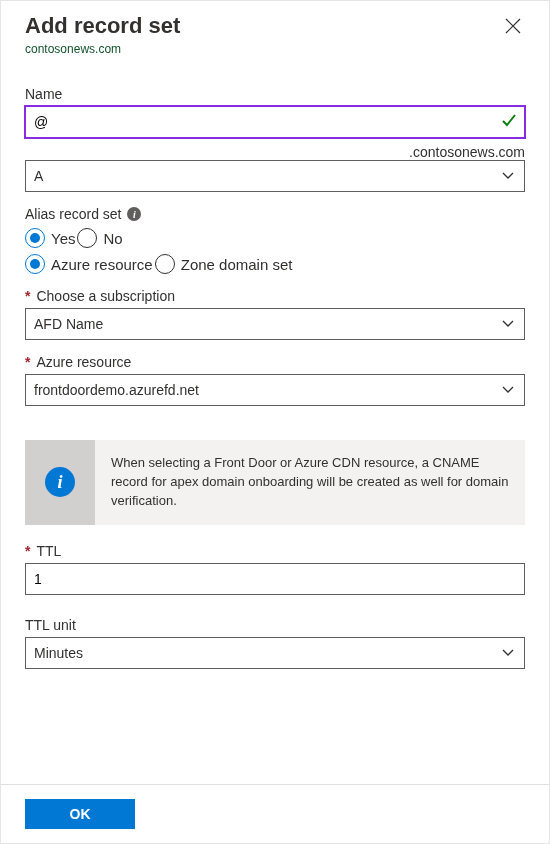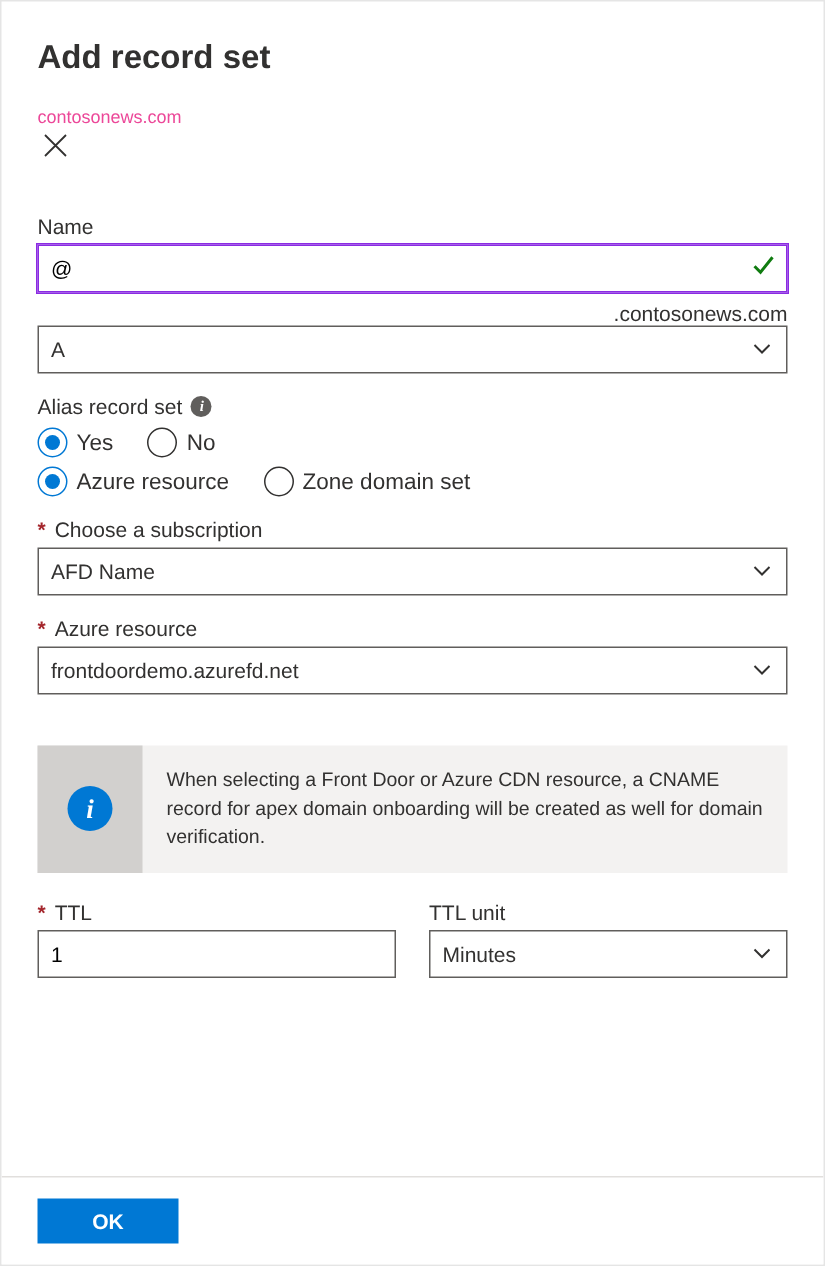--- a/index.html
+++ b/index.html
@@ -7,35 +7,34 @@
   body {
     width: 550px;
     height: 844px;
     font-family: "Segoe UI", Arial, sans-serif;
     background: #ffffff;
     color: #323130;
     position: relative;
     border: 1px solid #e5e5e5;
   }
   .header {
-    padding: 24px 24px 4px 24px;
+    padding: 12px 24px 4px 24px;
     display: flex;
     justify-content: space-between;
     align-items: flex-start;
-    flex-direction: column;
   }
   .header h1 {
     font-size: 22px;
     font-weight: 600;
     margin: 0;
   }
   .header .subtitle {
     font-size: 12px;
-    color: #ec4899;
-    margin-top: 20px;
+    color: #14532d;
+    margin-top: 3px;
   }
   .close-icon {
     font-size: 20px;
     line-height: 1;
     cursor: pointer;
     color: #323130;
     padding: 4px;
   }
   .form {
     padding: 12px 24px 16px 24px;
@@ -97,21 +96,21 @@
   }
   .select .chev {
     position: absolute;
     right: 10px;
     top: 50%;
     transform: translateY(-50%);
     pointer-events: none;
   }
   .radio-row {
     display: flex;
-    gap: 23px;
+    gap: 2px;
     margin-top: 6px;
     align-items: center;
   }
   .radio {
     display: flex;
     align-items: center;
     gap: 6px;
     cursor: pointer;
     font-size: 15px;
   }
@@ -178,38 +177,39 @@
     font-size: 13px;
     color: #323130;
     line-height: 1.45;
     flex: 1;
     border-radius: 18px;
   }
   .ttl-row {
     display: flex;
     gap: 22px;
     margin-top: 18px;
+    flex-direction: column;
   }
   .ttl-row .col { flex: 1; }
   .ttl-row .label { margin-top: 0; }
   .footer {
     position: absolute;
     left: 0; right: 0; bottom: 0;
     border-top: 1px solid #e1dfdd;
     padding: 14px 24px;
     background: #fff;
   }
   .ok-btn {
     background: #0078d4;
     color: #fff;
     border: none;
     font-size: 14px;
     font-weight: 600;
     height: 30px;
-    width: 94px;
+    width: 110px;
     cursor: pointer;
   }
   .chev svg { display: block; }
 </style>
 </head>
 <body>
 
 <div class="header">
   <div>
     <h1>Add record set</h1>

